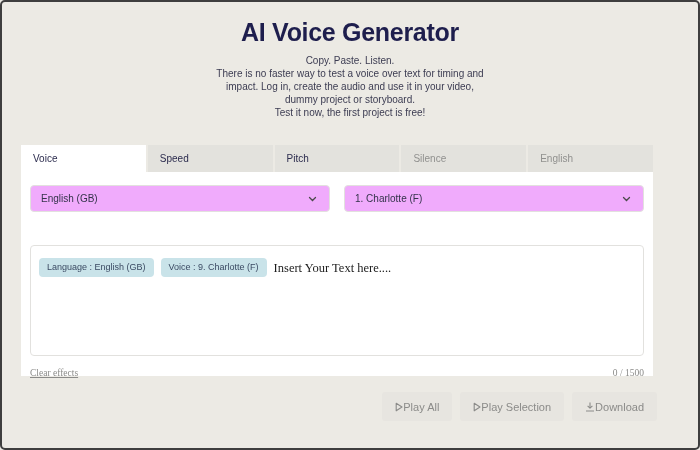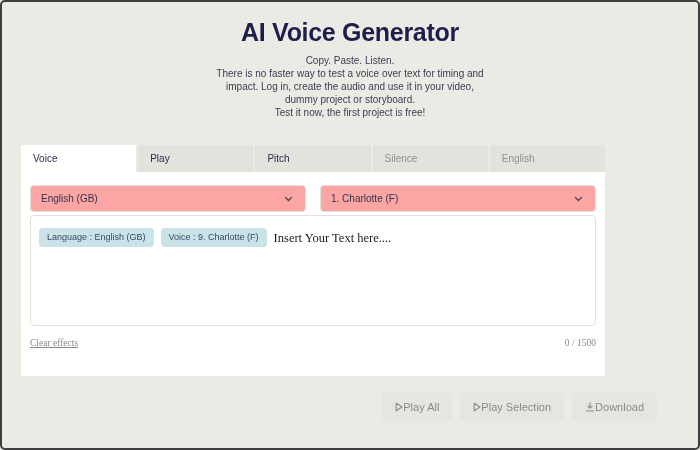--- a/index.html
+++ b/index.html
@@ -27,21 +27,21 @@
     font-size: 10px;
     line-height: 13px;
     color: #3c3c52;
   }
 
   
   .main {
     position: absolute;
     left: 19px;
     top: 143px;
-    width: 584px;
+    width: 632px;
   }
   .tabs { display: flex; gap: 2px; height: 27px; }
   .tab {
     flex: 1;
     background: #e3e2dd;
     color: #2c2c4e;
     font-size: 10px;
     display: flex;
     align-items: center;
     padding-left: 12px;
@@ -53,35 +53,35 @@
   .panel {
     background: #ffffff;
     height: 204px;
     padding: 13px 9px 0 9px;
   }
 
   .selects-row { display: flex; gap: 14px; }
   .select {
     flex: 1;
     height: 27px;
-    background: #fca5a5;
+    background: #f0abfc;
     border: 1px solid #e2e1de;
     border-radius: 4px;
     display: flex;
     align-items: center;
     justify-content: space-between;
     padding: 0 10px;
     font-size: 10px;
     color: #33334a;
     cursor: pointer;
   }
   .chev { display: inline-flex; margin-right: 2px; }
 
   .editor {
-    margin-top: 3px;
+    margin-top: 33px;
     height: 111px;
     border: 1px solid #e2e1de;
     border-radius: 4px;
     padding: 12px 8px;
     background: #fff;
     display: flex;
     align-items: flex-start;
   }
   .tag {
     display: inline-block;
@@ -150,21 +150,21 @@
     <div>There is no faster way to test a voice over text for timing and</div>
     <div>impact. Log in, create the audio and use it in your video,</div>
     <div>dummy project or storyboard.</div>
     <div>Test it now, the first project is free!</div>
   </div>
 </div>
 
 <div class="main">
   <div class="tabs">
     <div class="tab active">Voice</div>
-    <div class="tab">Play</div>
+    <div class="tab">Speed</div>
     <div class="tab">Pitch</div>
     <div class="tab disabled">Silence</div>
     <div class="tab disabled">English</div>
   </div>
 
   <div class="panel">
     <div class="selects-row">
       <div class="select">
         <span>English (GB)</span>
         <span class="chev">

